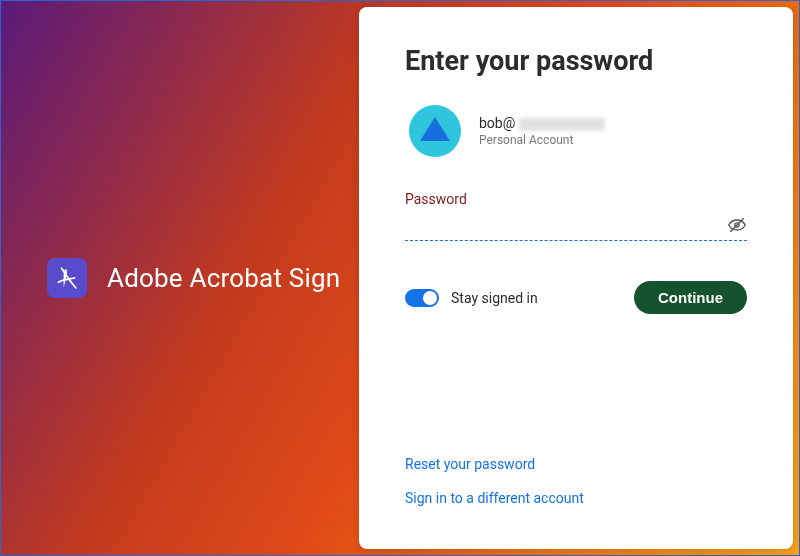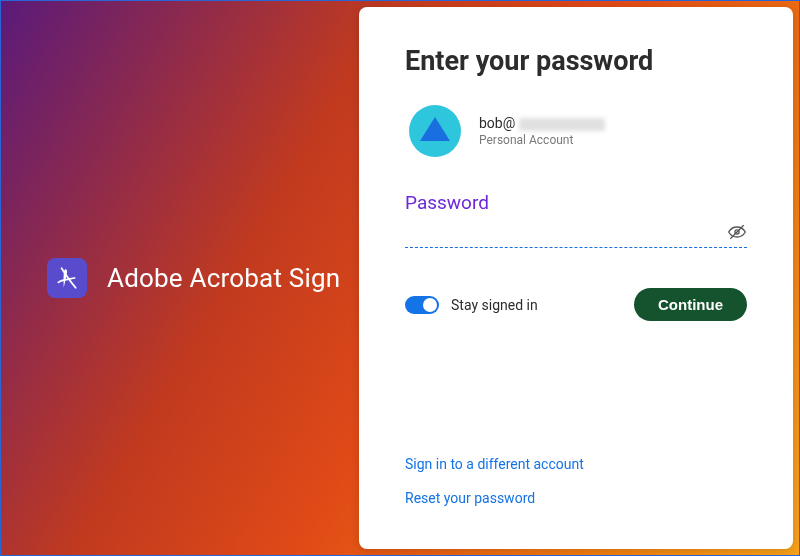--- a/index.html
+++ b/index.html
@@ -36,21 +36,21 @@
     width: 0; height: 0; transform: translate(-50%,-58%);
     border-left: 15px solid transparent; border-right: 15px solid transparent;
     border-bottom: 24px solid #1a6fe0;
   }
   .account-info { display: flex; flex-direction: column; gap: 2px; }
   .email-line { display: flex; align-items: flex-end; gap: 4px; font-size: 14px; color: #2c2c2c; }
   .email-blur { width: 86px; height: 13px; background: #e0e0e0; filter: blur(2px); border-radius: 2px; }
   .account-type { font-size: 12px; color: #7a7a7a; }
 
   .field { position: relative; margin-bottom: 40px; }
-  .field-label { font-size: 19px; color: #6d28d9; margin-bottom: 6px; display: block; }
+  .field-label { font-size: 14px; color: #7f1d1d; margin-bottom: 6px; display: block; }
   .password-input {
     width: 100%; border: none; border-bottom: 1px dashed #1a6fe0; height: 28px;
     font-size: 15px; outline: none; background: transparent; padding-right: 30px;
   }
   .eye-toggle {
     position: absolute; right: 0; bottom: 6px; width: 20px; height: 20px;
     display: flex; align-items: center; justify-content: center; cursor: pointer;
     color: #555;
   }
   .eye-toggle svg { width: 20px; height: 20px; }
@@ -121,17 +121,17 @@
       <div class="stay">
         <div class="toggle"></div>
         <span class="stay-label">Stay signed in</span>
       </div>
       <button class="continue-btn">Continue</button>
     </div>
 
     <div class="spacer"></div>
 
     <div class="links">
+      <a class="link">Reset your password</a>
       <a class="link">Sign in to a different account</a>
-      <a class="link">Reset your password</a>
     </div>
   </div>
 </div>
 
 </body></html>

